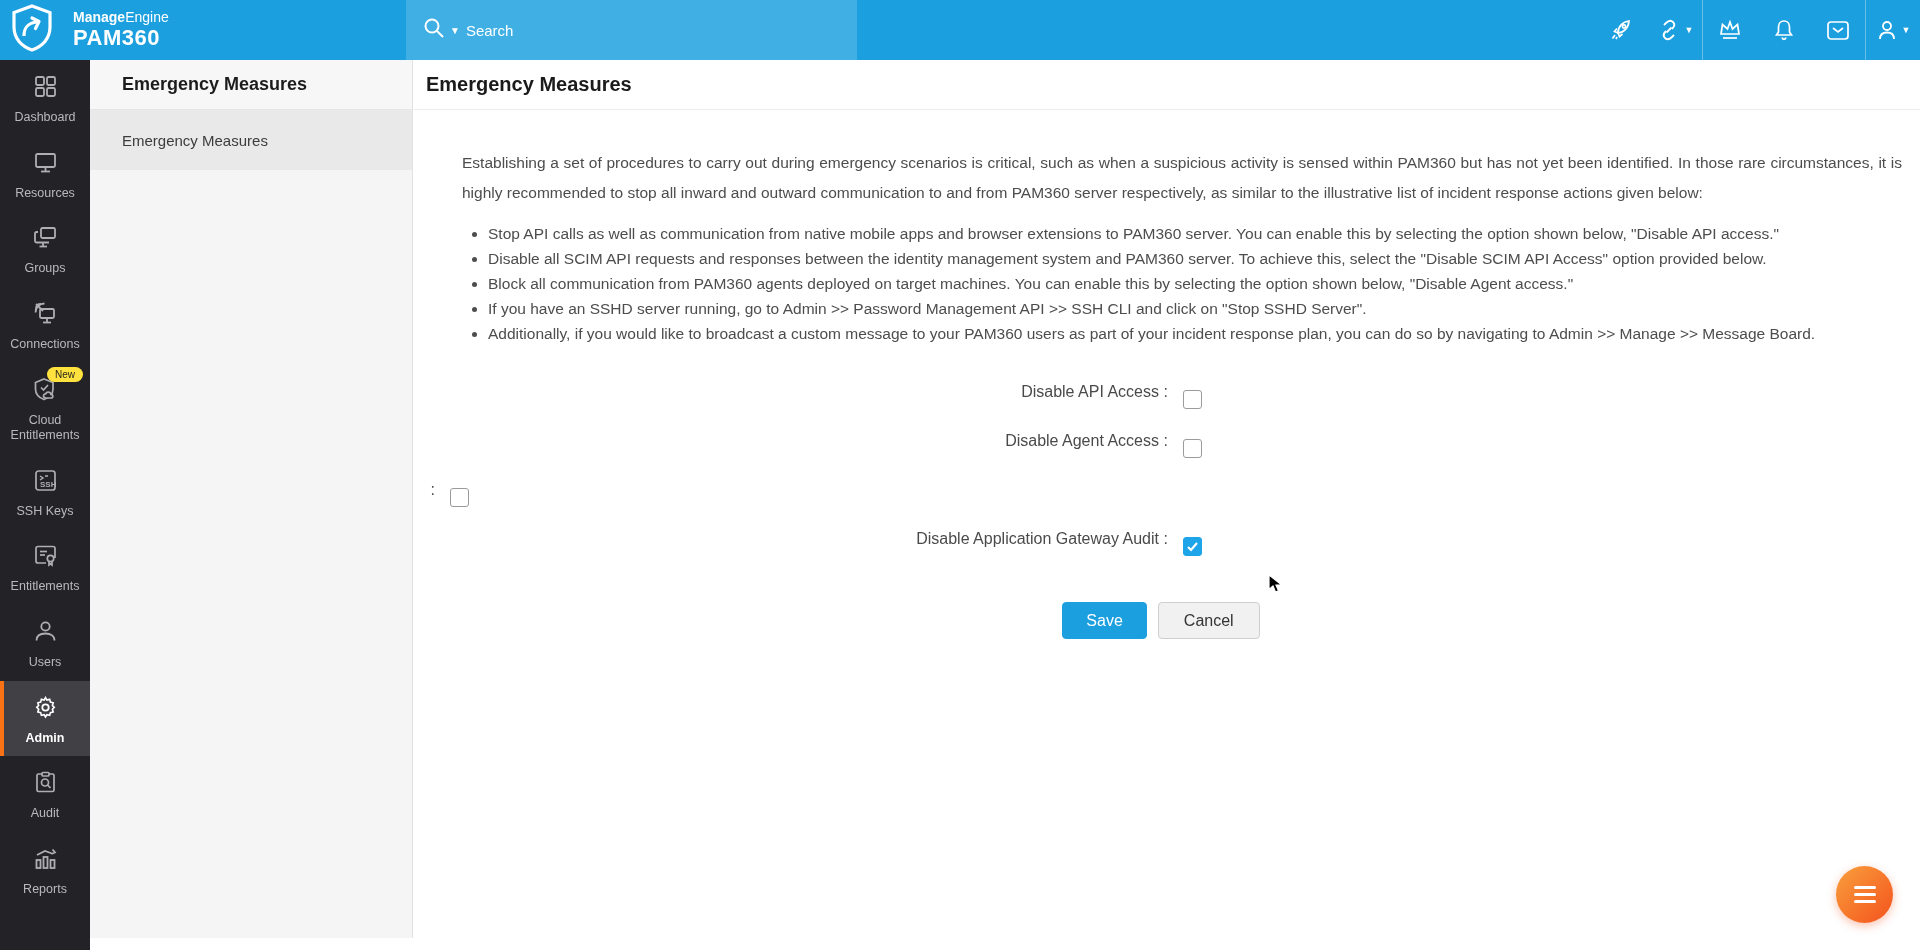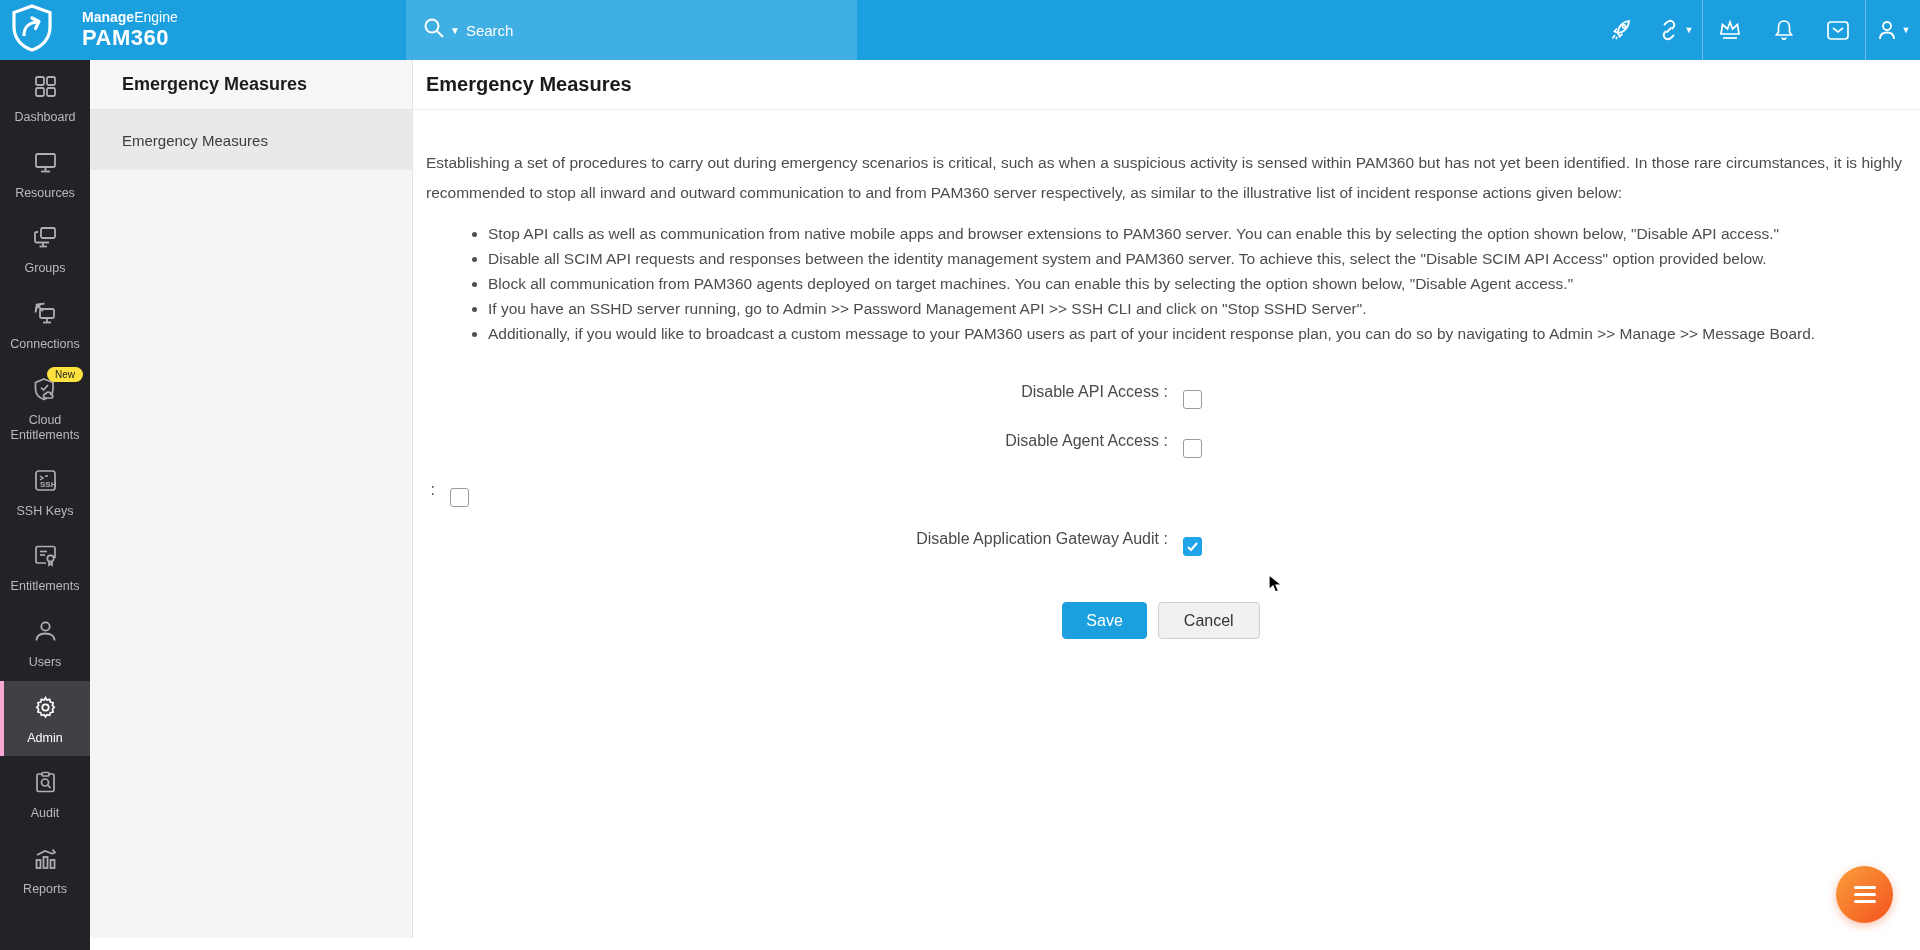--- a/index.html
+++ b/index.html
@@ -1,56 +1,56 @@
 <!DOCTYPE html>
 <html><head>
 <meta charset="utf-8">
 <style>
   * { margin:0; padding:0; box-sizing:border-box; }
   html,body { width:1920px; height:950px; font-family:"Liberation Sans", sans-serif; background:#fff; overflow:hidden; }
   #app { position:relative; width:1920px; height:950px; overflow:hidden; }
 
   
   .topbar { position:absolute; left:0; top:0; width:1920px; height:60px; background:#1b9fdf; display:flex; align-items:center; z-index:30; }
-  .brand { display:flex; align-items:center; gap:28px; padding-left:10px; width:406px; }
+  .brand { display:flex; align-items:center; gap:19px; padding-left:10px; width:406px; }
   .brand-text { color:#fff; line-height:1.15; }
   .brand-line1 { font-size:14px; }
   .brand-line1 b { font-weight:bold; }
   .brand-line2 { font-size:22px; font-weight:bold; letter-spacing:0.5px; }
   .searchbox { width:451px; height:60px; background:#3fafe4; display:flex; align-items:center; padding-left:16px; gap:6px; }
   .searchbox input { background:transparent; border:none; outline:none; color:#fff; font-size:15px; width:320px; font-family:"Liberation Sans",sans-serif; }
   .searchbox input::placeholder { color:#fff; opacity:1; }
   .search-caret { color:#fff; font-size:10px; margin-left:-2px; }
   .topbar-right { margin-left:auto; display:flex; align-items:center; height:60px; }
   .tb-icon { width:54px; height:60px; display:flex; align-items:center; justify-content:center; cursor:pointer; }
   .tb-sep { width:1px; height:60px; background:rgba(255,255,255,0.35); }
   .caret-sm { color:#fff; font-size:9px; margin-left:2px; }
 
   
   .sidebar { position:absolute; left:0; top:60px; width:90px; height:890px; background:#232327; z-index:20; }
   .nav-item { position:relative; display:flex; flex-direction:column; align-items:center; justify-content:flex-start; padding:13px 2px 10px; cursor:pointer; border-left:4px solid transparent; border-right:4px solid transparent; }
   .nav-item .nav-label { margin-top:6px; font-size:12.5px; color:#b9b9bd; text-align:center; line-height:1.25; }
   .nav-item svg { stroke:#aeaeb3; }
-  .nav-item.selected { background:#404045; border-left:4px solid #f9a8d4; }
+  .nav-item.selected { background:#404045; border-left:4px solid #f97316;font-weight:bold; }
   .nav-item.selected .nav-label { color:#ffffff; }
   .nav-item.selected svg { stroke:#ffffff; }
   .badge-new { position:absolute; top:4px; right:3px; background:#ffe23e; color:#26261f; font-size:10px; padding:2px 8px; border-radius:10px; font-weight:normal; }
   .ssh-label { font-size:8px; font-weight:bold; fill:#aeaeb3; }
 
   
   .subpanel { position:absolute; left:90px; top:60px; width:323px; height:878px; background:#f5f5f6; border-right:1px solid #e2e2e4; z-index:10; }
   .subpanel-header { height:50px; display:flex; align-items:center; padding-left:32px; background:#f7f7f8; border-bottom:1px solid #e6e6e8; font-size:18px; font-weight:bold; color:#1c1c1c; }
   .subpanel-item { height:60px; display:flex; align-items:center; padding-left:32px; font-size:15px; color:#3c3c3e; cursor:pointer; }
   .subpanel-item.selected { background:#e9e9ea; }
 
   
   .main { position:absolute; left:414px; top:60px; width:1506px; height:890px; background:#ffffff; }
   .main-header { height:50px; display:flex; align-items:center; padding-left:12px; border-bottom:1px solid #ececee; font-size:20px; font-weight:bold; color:#1b1b1b; }
   .content { padding:38px 18px 0 12px; }
-  .intro { font-size:15.5px; color:#4d4d4d; line-height:30px; text-align:justify; }
+  .intro { font-size:15.5px; color:#4d4d4d; line-height:30px; text-align:justify;margin-left:36px; }
   .bullets { margin:13px 0 0 0; padding-left:62px; }
   .bullets li { font-size:15.5px; color:#4d4d4d; line-height:25px; }
 
   .form-area { margin-top:34px; }
   .form-row { display:flex; align-items:flex-start; height:49px; }
   .form-label { width:733px; text-align:right; font-size:16px; color:#4a4a4a; padding-top:3px; }
   .form-sep { font-size:16px; color:#4a4a4a; padding-top:3px; white-space:pre; }
   .cbx { width:19px; height:19px; margin-left:11px; margin-top:10px; border:1.5px solid #9b9b9b; border-radius:3px; background:#fff; cursor:pointer; display:flex; align-items:center; justify-content:center; }
   .cbx svg { display:none; }
   .cbx.checked { background:#1ea4e9; border-color:#1ea4e9; }

